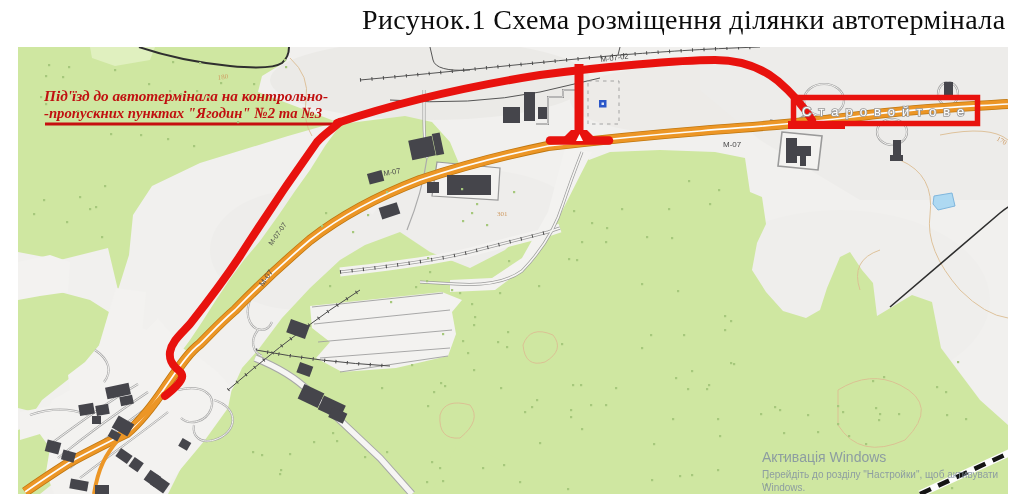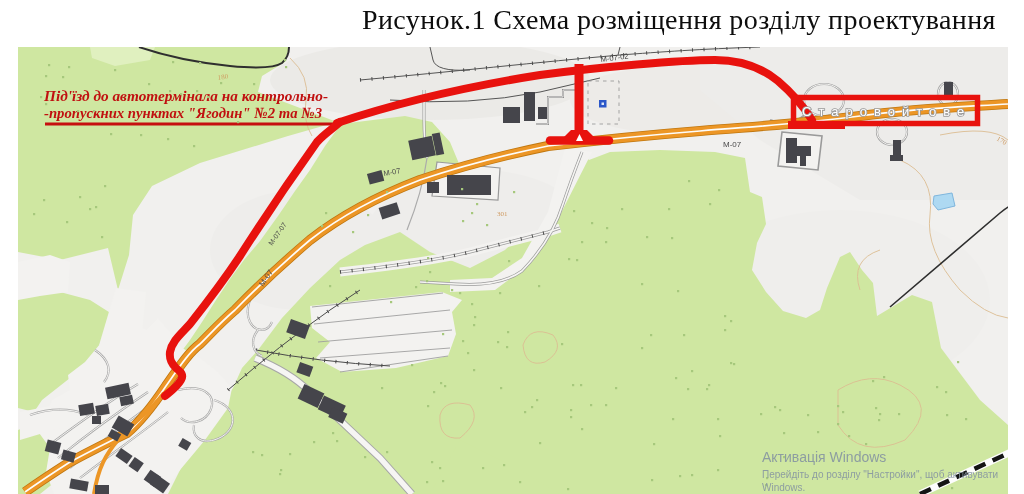--- a/index.html
+++ b/index.html
@@ -2,21 +2,21 @@
 <html><head>
 <meta charset="utf-8">
 <style>
 html,body{margin:0;padding:0;background:#ffffff;width:1024px;height:494px;overflow:hidden;}
 body{font-family:"Liberation Serif", serif;}
 .title{position:absolute;left:362px;top:4px;white-space:nowrap;font-size:28px;color:#0d0d0d;letter-spacing:0.4px;}
 </style>
 </head>
 <body>
 
-<div class="title">Рисунок.1 Схема розміщення розділу проектування</div>
+<div class="title">Рисунок.1 Схема розміщення ділянки автотермінала</div>
 
 <svg width="1024" height="494" viewBox="0 0 1024 494" style="position:absolute;left:0;top:0">
 <defs>
 <clipPath id="map">
         <rect x="18" y="47" width="990" height="447"></rect>
       </clipPath>
 </defs>
 <g clip-path="url(#map)">
 
 <rect x="18" y="47" width="990" height="447" fill="#f1f0ee"></rect>

